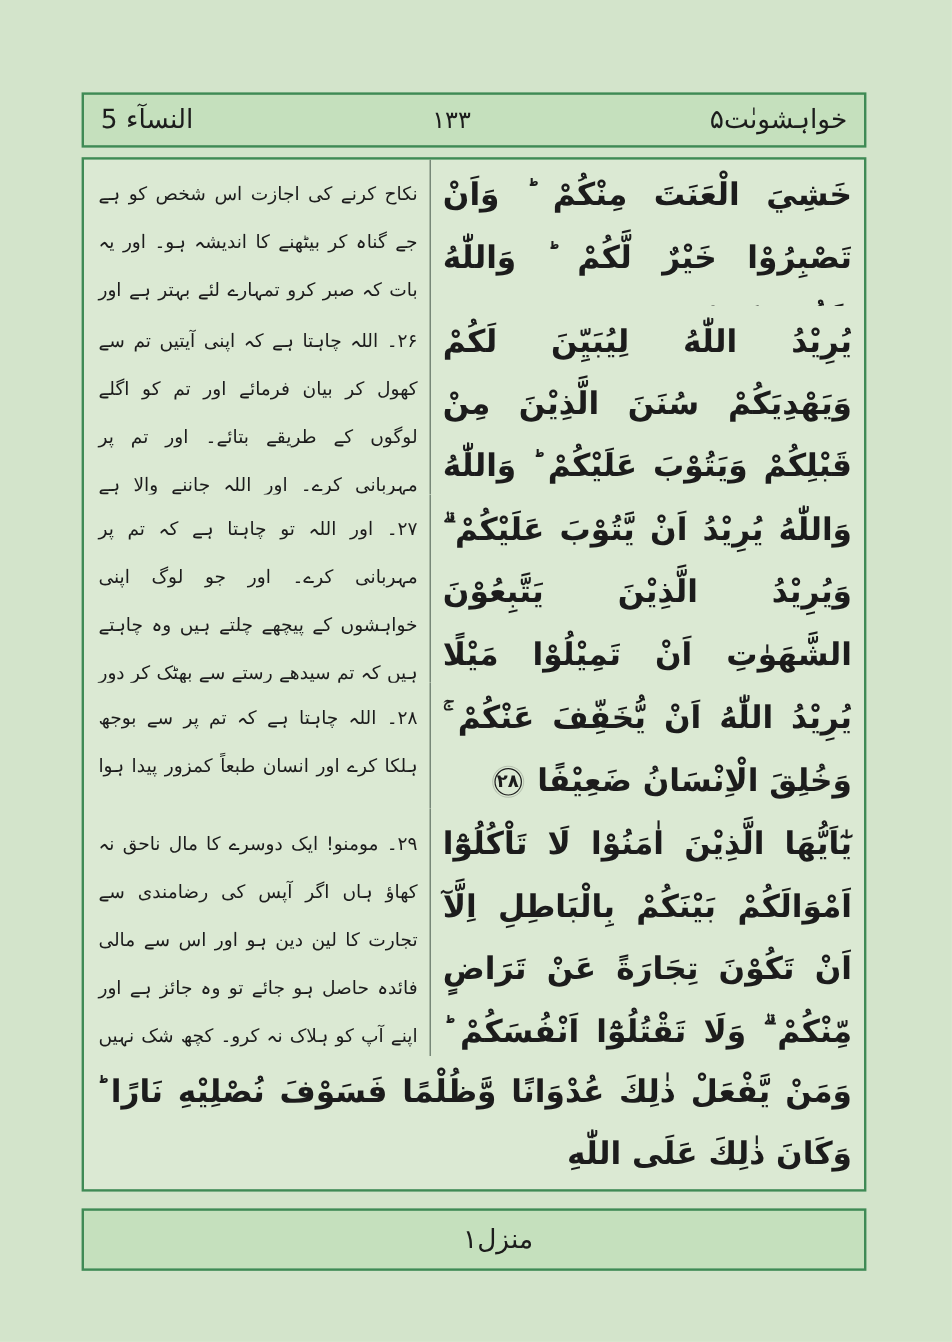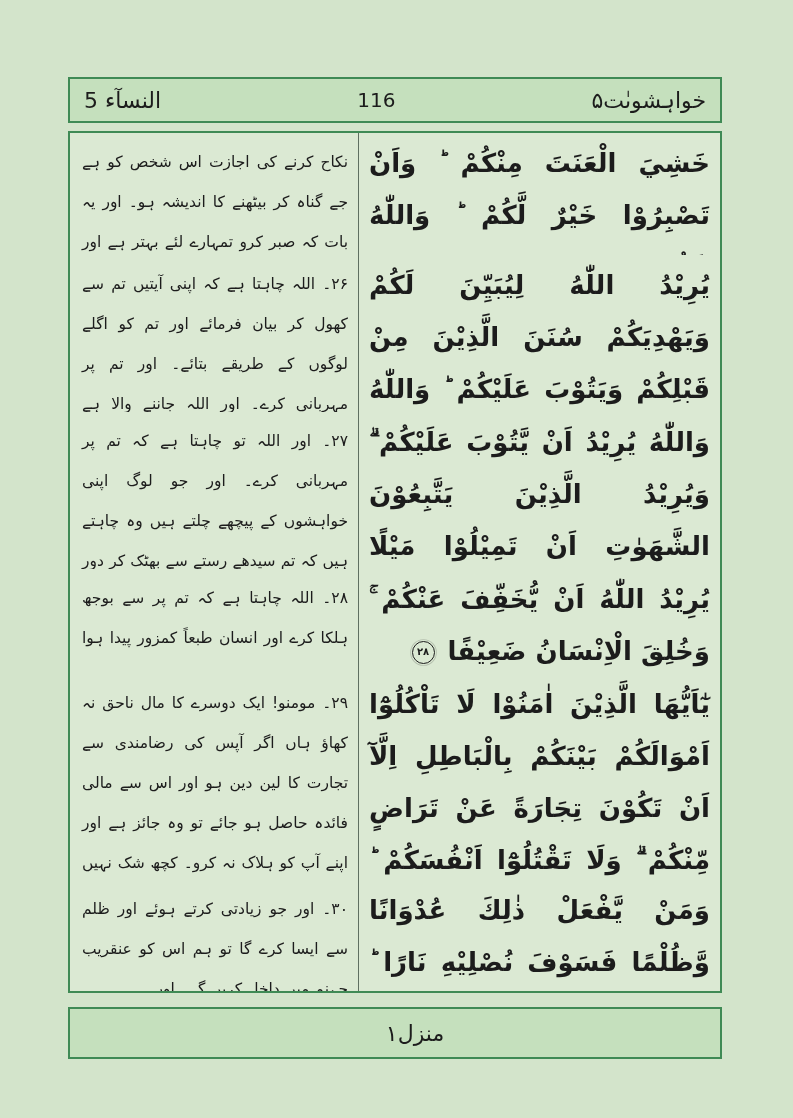--- a/index.html
+++ b/index.html
@@ -49,40 +49,40 @@
   .arabic-cell{
     flex:1;box-sizing:border-box;
     padding:4px 10px 0 10px;
     direction:rtl;text-align:justify;
     font-size:26px;line-height:52px;
     font-weight:bold;
   }
   .ayah-medallion{
     display:inline-block;width:21px;height:21px;
     border:1.6px solid #1c1c1c;border-radius:50%;
-    font-size:10px;line-height:20px;text-align:center;
+    font-size:15px;line-height:20px;text-align:center;
     font-weight:bold;vertical-align:middle;margin:0 4px;
     background:#dbe9d3;
     box-shadow:0 0 0 1px #dbe9d3, 0 0 0 1.8px #1c1c1c33;
   }
   
   .footer-bar{
     margin-top:14px;height:52px;
     display:flex;align-items:center;justify-content:center;
     font-size:22px;
   }
 </style>
 </head>
 <body>
 
 <div class="frame">
 
   <div class="box header-bar">
     <span>خواہشوںٰت۵</span>
-    <span class="center-num">116</span>
+    <span class="center-num">۱۳۳</span>
     <span>النسآء 5</span>
   </div>
 
   <div class="main-box">
 
     <div class="pair-row row-1">
       <div class="urdu-cell">نکاح کرنے کی اجازت اس شخص کو ہے جے گناہ کر بیٹھنے کا اندیشہ ہو۔ اور یہ بات کہ صبر کرو تمہارے لئے بہتر ہے اور اللہ بخشنے والا ہے مہربان ہے۔</div>
       <div class="arabic-cell">
         <span>خَشِيَ الْعَنَتَ مِنْكُمْ ؕ وَاَنْ تَصْبِرُوْا خَيْرٌ لَّكُمْ ؕ وَاللّٰهُ غَفُوْرٌ رَّحِيْمٌ</span>
         
@@ -115,21 +115,20 @@
 
     <div class="pair-row row-5">
       <div class="urdu-cell">۲۹۔ مومنو! ایک دوسرے کا مال ناحق نہ کھاؤ ہاں اگر آپس کی رضامندی سے تجارت کا لین دین ہو اور اس سے مالی فائدہ حاصل ہو جائے تو وہ جائز ہے اور اپنے آپ کو ہلاک نہ کرو۔ کچھ شک نہیں کہ اللہ تم پر مہربان ہے۔</div>
       <div class="arabic-cell">
         <span>يٰٓاَيُّهَا الَّذِيْنَ اٰمَنُوْا لَا تَاْكُلُوْٓا اَمْوَالَكُمْ بَيْنَكُمْ بِالْبَاطِلِ اِلَّآ اَنْ تَكُوْنَ تِجَارَةً عَنْ تَرَاضٍ مِّنْكُمْ ۗ وَلَا تَقْتُلُوْٓا اَنْفُسَكُمْ ؕ اِنَّ اللّٰهَ كَانَ بِكُمْ رَحِيْمًا</span>
         
       </div>
     </div>
 
     <div class="pair-row row-6">
-      <div class="urdu-cell">۳۰۔ اور جو زیادتی کرتے ہوئے اور ظلم سے ایسا کرے گا تو ہم اس کو عنقریب جہنم میں داخل کریں گے۔ اور</div>
       <div class="arabic-cell">
         <span>وَمَنْ يَّفْعَلْ ذٰلِكَ عُدْوَانًا وَّظُلْمًا فَسَوْفَ نُصْلِيْهِ نَارًا ؕ وَكَانَ ذٰلِكَ عَلَى اللّٰهِ</span>
       </div>
     </div>
 
   </div>
 
   <div class="box footer-bar">
     <span>منزل۱</span>
   </div>

